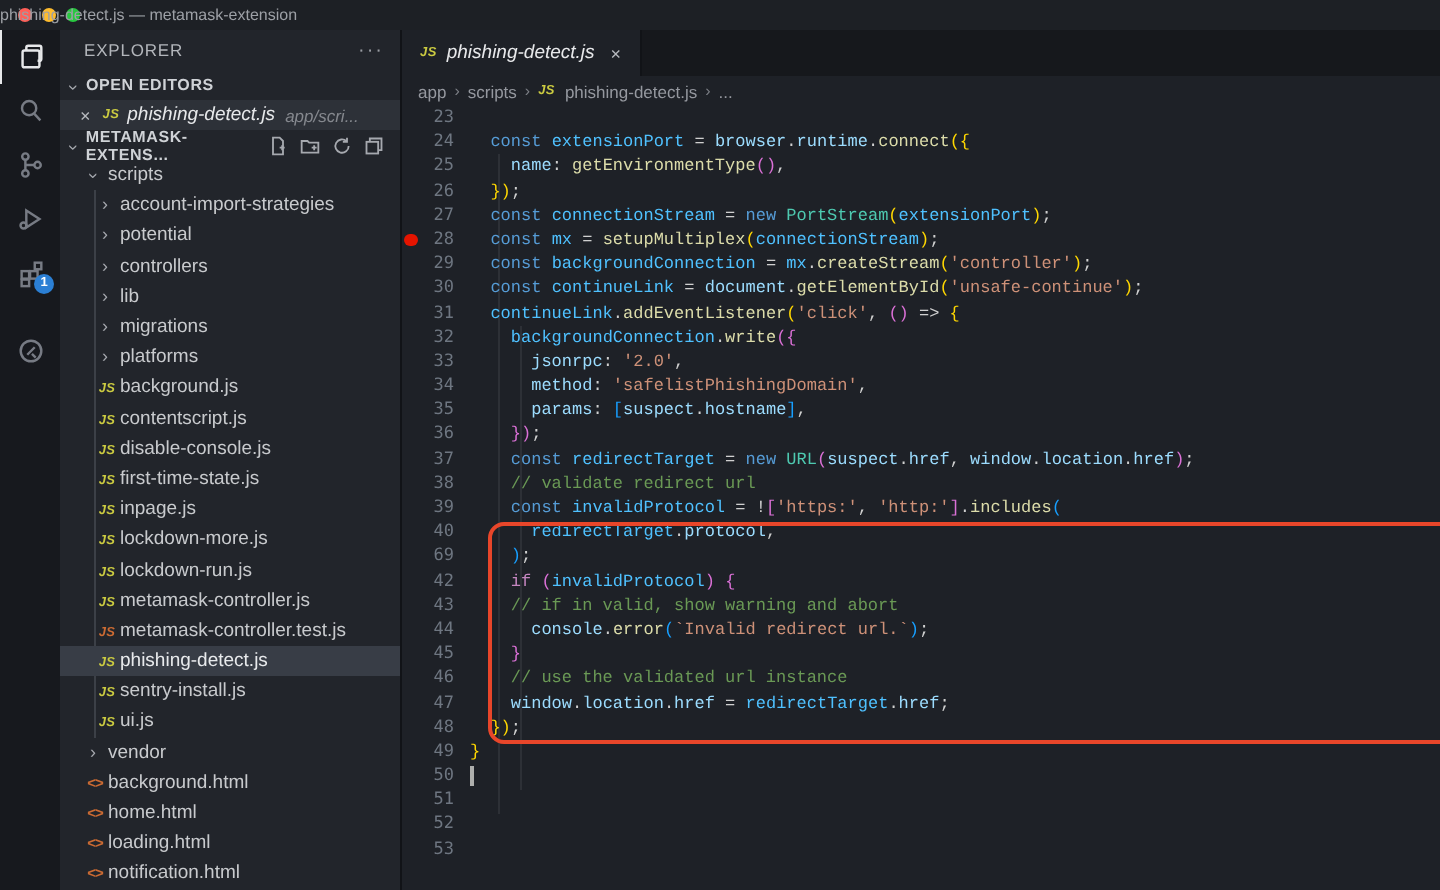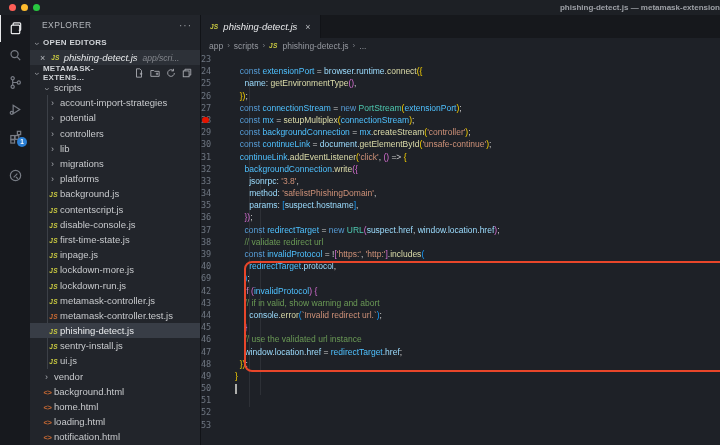--- a/index.html
+++ b/index.html
@@ -6,22 +6,22 @@
   html,body { width:720px; height:445px; overflow:hidden; background:#16181c;
               font-family:"Liberation Sans", sans-serif; }
   .window { position:relative; width:720px; height:445px; background:#1e2127; }
 
   
   .titlebar { position:absolute; left:0; top:0; width:720px; height:15px;
               background:#1d2025; display:flex; align-items:center; }
   .lights { display:flex; gap:5px; padding-left:9px; }
   .light { width:7px; height:7px; border-radius:50%; }
   .light.r { background:#ff5f57; } .light.y { background:#febc2e; } .light.g { background:#28c840; }
-  .wtitle { position:absolute; left:0; right:0; text-align:right; font-size:8px;
-            color:#9da0a6; pointer-events:none;font-weight:bold; }
+  .wtitle { position:absolute; left:0; right:0; text-align:left; font-size:8px;
+            color:#9da0a6; pointer-events:none; }
 
   
   .activitybar { position:absolute; left:0; top:15px; width:30px; height:430px;
                  background:#17191e; display:flex; flex-direction:column; align-items:center; }
   .act { position:relative; width:30px; height:27px; display:flex; align-items:center;
          justify-content:center; color:#777b84; }
   .act.active { color:#e7e8ea; border-left:1.5px solid #e7e8ea; }
   .act svg { width:15px; height:15px; stroke:currentColor; fill:none; stroke-width:1.3; }
   .act .badge { position:absolute; right:3px; bottom:3px; min-width:10px; height:10px;
                 border-radius:50%; background:#2b7fd4; color:#fff; font-size:6.5px;
@@ -68,28 +68,28 @@
          padding:0 9px; border-right:1px solid #111317; font-size:9.5px; color:#e8e9eb; }
   .tab-label { font-style:italic; }
   .tab-close { color:#b6b9be; font-size:9px; margin-left:3px; }
   .breadcrumb { height:15px; display:flex; align-items:center; gap:4px; padding-left:8px;
                 font-size:8.5px; color:#95989f; }
   .breadcrumb .sep { color:#7b7e85; font-size:8px; }
   .breadcrumb .jsbadge { margin-right:1px; }
 
   .codearea { position:relative; height:392px; overflow:hidden; }
   .gutter { position:absolute; left:0; top:0; width:34px; }
-  .ln { position:relative; height:12.2px; line-height:12.2px; text-align:left;
+  .ln { position:relative; height:12.2px; line-height:12.2px; text-align:right;
         padding-right:8px; font-family:"DejaVu Sans Mono",monospace; font-size:8.5px;
         color:#6e7681; }
   .bp { position:absolute; left:1px; top:2.8px; width:6.5px; height:6.5px; border-radius:50%;
         background:#e51400; }
   .code { position:absolute; left:34px; top:0; right:0; z-index:1; }
   .cl { height:12.2px; line-height:12.2px; white-space:pre;
-        font-family:Liberation Sans, sans-serif; font-size:8.5px; color:#d4d4d4; }
+        font-family:Liberation Mono, monospace; font-size:8.5px; color:#d4d4d4; }
   .kw{color:#569cd6} .ctrl{color:#c586c0} .var{color:#4fc1ff} .prop{color:#9cdcfe}
   .fn{color:#dcdcaa} .cls{color:#4ec9b0} .str{color:#ce9178} .com{color:#6a9955}
   .op{color:#d0d0d0} .b1{color:#ffd700} .b2{color:#da70d6} .b3{color:#179fff}
   .cursor { display:inline-block; width:1.5px; height:10.5px; background:#aeafad;
             vertical-align:middle; }
   .iguide { position:absolute; width:1px; background:rgba(255,255,255,.07); z-index:0; }
   .ig1 { left:47.5px; top:24px; height:330px; }
   .ig2 { left:58.8px; top:110px; height:232px; }
   .annotation { position:absolute; left:43px; top:208px; width:690px; height:111px;
                 border:2.5px solid #e8462a; border-radius:8px; z-index:3; }
@@ -345,21 +345,21 @@
           <div class="cl"></div>
           <div class="cl"><span class="op">  </span><span class="kw">const </span><span class="var">extensionPort</span><span class="op"> = </span><span class="prop">browser</span><span class="op">.</span><span class="prop">runtime</span><span class="op">.</span><span class="fn">connect</span><span class="b1">({</span></div>
           <div class="cl"><span class="op">    </span><span class="prop">name</span><span class="op">: </span><span class="fn">getEnvironmentType</span><span class="b2">()</span><span class="op">,</span></div>
           <div class="cl"><span class="op">  </span><span class="b1">})</span><span class="op">;</span></div>
           <div class="cl"><span class="op">  </span><span class="kw">const </span><span class="var">connectionStream</span><span class="op"> = </span><span class="kw">new </span><span class="cls">PortStream</span><span class="b1">(</span><span class="var">extensionPort</span><span class="b1">)</span><span class="op">;</span></div>
           <div class="cl"><span class="op">  </span><span class="kw">const </span><span class="var">mx</span><span class="op"> = </span><span class="fn">setupMultiplex</span><span class="b1">(</span><span class="var">connectionStream</span><span class="b1">)</span><span class="op">;</span></div>
           <div class="cl"><span class="op">  </span><span class="kw">const </span><span class="var">backgroundConnection</span><span class="op"> = </span><span class="var">mx</span><span class="op">.</span><span class="fn">createStream</span><span class="b1">(</span><span class="str">'controller'</span><span class="b1">)</span><span class="op">;</span></div>
           <div class="cl"><span class="op">  </span><span class="kw">const </span><span class="var">continueLink</span><span class="op"> = </span><span class="prop">document</span><span class="op">.</span><span class="fn">getElementById</span><span class="b1">(</span><span class="str">'unsafe-continue'</span><span class="b1">)</span><span class="op">;</span></div>
           <div class="cl"><span class="op">  </span><span class="var">continueLink</span><span class="op">.</span><span class="fn">addEventListener</span><span class="b1">(</span><span class="str">'click'</span><span class="op">, </span><span class="b2">()</span><span class="op"> =&gt; </span><span class="b1">{</span></div>
           <div class="cl"><span class="op">    </span><span class="var">backgroundConnection</span><span class="op">.</span><span class="fn">write</span><span class="b2">({</span></div>
-          <div class="cl"><span class="op">      </span><span class="prop">jsonrpc</span><span class="op">: </span><span class="str">'3.8'</span><span class="op">,</span></div>
+          <div class="cl"><span class="op">      </span><span class="prop">jsonrpc</span><span class="op">: </span><span class="str">'2.0'</span><span class="op">,</span></div>
           <div class="cl"><span class="op">      </span><span class="prop">method</span><span class="op">: </span><span class="str">'safelistPhishingDomain'</span><span class="op">,</span></div>
           <div class="cl"><span class="op">      </span><span class="prop">params</span><span class="op">: </span><span class="b3">[</span><span class="prop">suspect</span><span class="op">.</span><span class="prop">hostname</span><span class="b3">]</span><span class="op">,</span></div>
           <div class="cl"><span class="op">    </span><span class="b2">})</span><span class="op">;</span></div>
           <div class="cl"><span class="op">    </span><span class="kw">const </span><span class="var">redirectTarget</span><span class="op"> = </span><span class="kw">new </span><span class="cls">URL</span><span class="b2">(</span><span class="prop">suspect</span><span class="op">.</span><span class="prop">href</span><span class="op">, </span><span class="prop">window</span><span class="op">.</span><span class="prop">location</span><span class="op">.</span><span class="prop">href</span><span class="b2">)</span><span class="op">;</span></div>
           <div class="cl"><span class="com">    // validate redirect url</span></div>
           <div class="cl"><span class="op">    </span><span class="kw">const </span><span class="var">invalidProtocol</span><span class="op"> = !</span><span class="b2">[</span><span class="str">'https:'</span><span class="op">, </span><span class="str">'http:'</span><span class="b2">]</span><span class="op">.</span><span class="fn">includes</span><span class="b3">(</span></div>
           <div class="cl"><span class="op">      </span><span class="var">redirectTarget</span><span class="op">.</span><span class="prop">protocol</span><span class="op">,</span></div>
           <div class="cl"><span class="op">    </span><span class="b3">)</span><span class="op">;</span></div>
           <div class="cl"><span class="op">    </span><span class="ctrl">if </span><span class="b2">(</span><span class="var">invalidProtocol</span><span class="b2">)</span><span class="op"> </span><span class="b2">{</span></div>
           <div class="cl"><span class="com">    // if in valid, show warning and abort</span></div>

